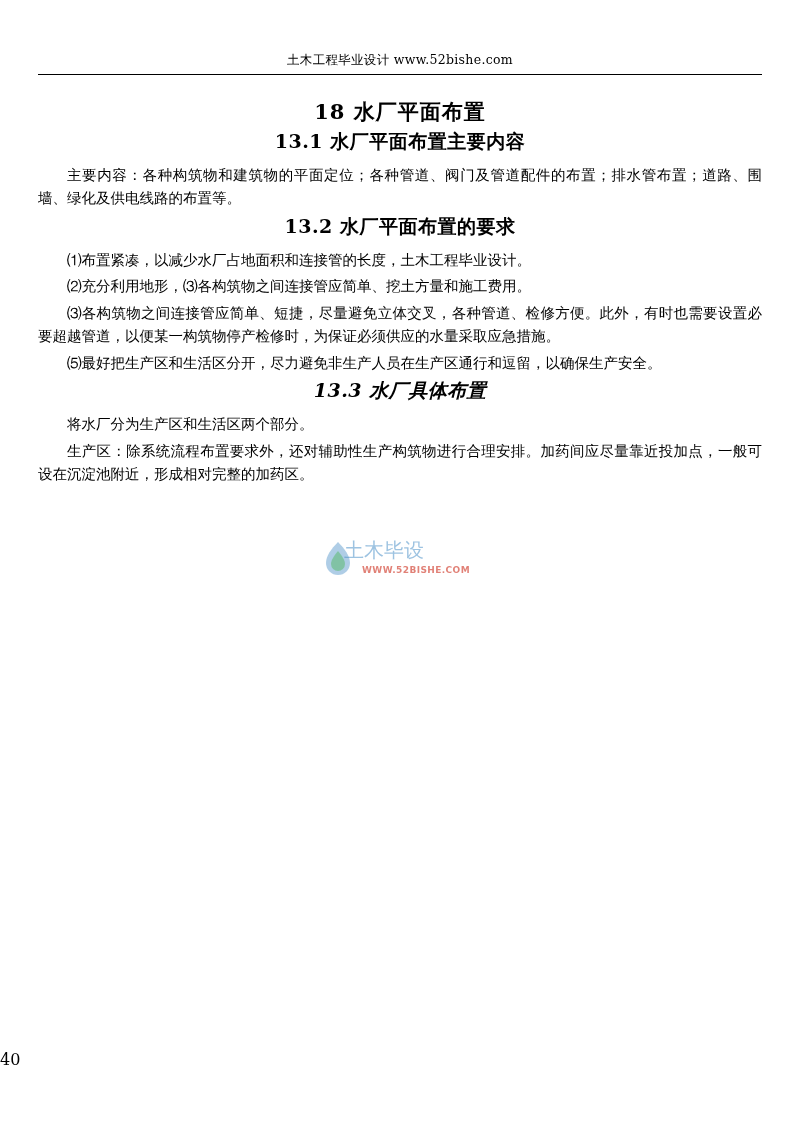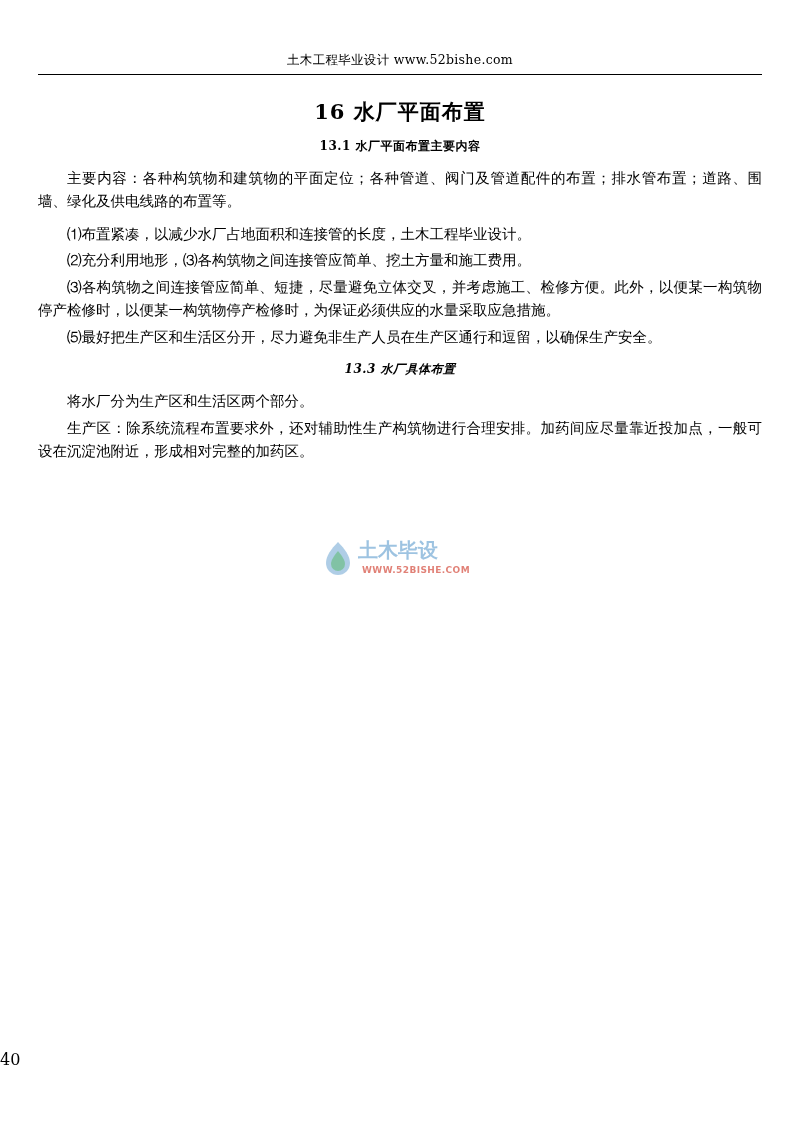--- a/index.html
+++ b/index.html
@@ -48,24 +48,24 @@
     width: 724px;
   }
   h1.chapter-title {
     font-size: 21px;
     font-weight: bold;
     text-align: center;
     margin: 14px 0 0 0;
     letter-spacing: 1px;
   }
   h2.section-title {
-    font-size: 12px;
+    font-size: 19px;
     font-weight: bold;
     text-align: center;
-    margin: 12px;
+    margin: 3px;
     letter-spacing: 0.5px;
   }
   .sec1-title { margin-top: 52px; }
   .sec2-title { margin-top: 22px; }
   .sec3-title { margin-top: 56px; font-style: italic; }
   p.para {
     font-size: 14.5px;
     line-height: 1.62;
     margin: 9px 0 0 0;
     text-align: justify;
@@ -79,24 +79,24 @@
     position: absolute;
     left: 318px;
     top: 535px;
     width: 180px;
     height: 54px;
     pointer-events: none;
     opacity: 0.85;
   }
   .wm-text {
     position: absolute;
-    left: 40px;
+    left: 26px;
     top: 2px;
     font-size: 20px;
-    font-weight: bold;
+    font-weight: normal;
     color: #2f7fbf;
     opacity: 0.55;
     white-space: nowrap;
     font-family: "DejaVu Sans", "Liberation Sans", sans-serif;
   }
   .wm-sub {
     position: absolute;
     left: 44px;
     top: 30px;
     font-size: 9px;
@@ -126,28 +126,29 @@
 </head>
 <body>
 
 <div class="page">
 
   <div class="header-text">土木工程毕业设计 www.52bishe.com</div>
   <div class="header-rule"></div>
 
   <div class="content">
 
-    <h1 class="chapter-title">16  水厂平面布置</h1>
+    <h1 class="chapter-title">18  水厂平面布置</h1>
 
     <h2 class="section-title sec1-title">13.1 水厂平面布置主要内容</h2>
     <p class="para indent">主要内容：各种构筑物和建筑物的平面定位；各种管道、阀门及管道配件的布置；排水管布置；道路、围墙、绿化及供电线路的布置等。</p>
 
+    <h2 class="section-title sec2-title">13.2 水厂平面布置的要求</h2>
     <p class="para indent">⑴布置紧凑，以减少水厂占地面积和连接管的长度，土木工程毕业设计。</p>
     <p class="para indent tight">⑵充分利用地形，⑶各构筑物之间连接管应简单、挖土方量和施工费用。</p>
-    <p class="para indent tight">⑶各构筑物之间连接管应简单、短捷，尽量避免立体交叉，并考虑施工、检修方便。此外，以便某一构筑物停产检修时，以便某一构筑物停产检修时，为保证必须供应的水量采取应急措施。</p>
+    <p class="para indent tight">⑶各构筑物之间连接管应简单、短捷，尽量避免立体交叉，各种管道、检修方便。此外，有时也需要设置必要超越管道，以便某一构筑物停产检修时，为保证必须供应的水量采取应急措施。</p>
     <p class="para indent tight">⑸最好把生产区和生活区分开，尽力避免非生产人员在生产区通行和逗留，以确保生产安全。</p>
 
     <h2 class="section-title sec3-title">13.3 水厂具体布置</h2>
     <p class="para indent">将水厂分为生产区和生活区两个部分。</p>
     <p class="para indent tight">生产区：除系统流程布置要求外，还对辅助性生产构筑物进行合理安排。加药间应尽量靠近投加点，一般可设在沉淀池附近，形成相对完整的加药区。</p>
 
   </div>
 
   <div class="watermark">
     <svg class="wm-logo" viewBox="0 0 40 40">

